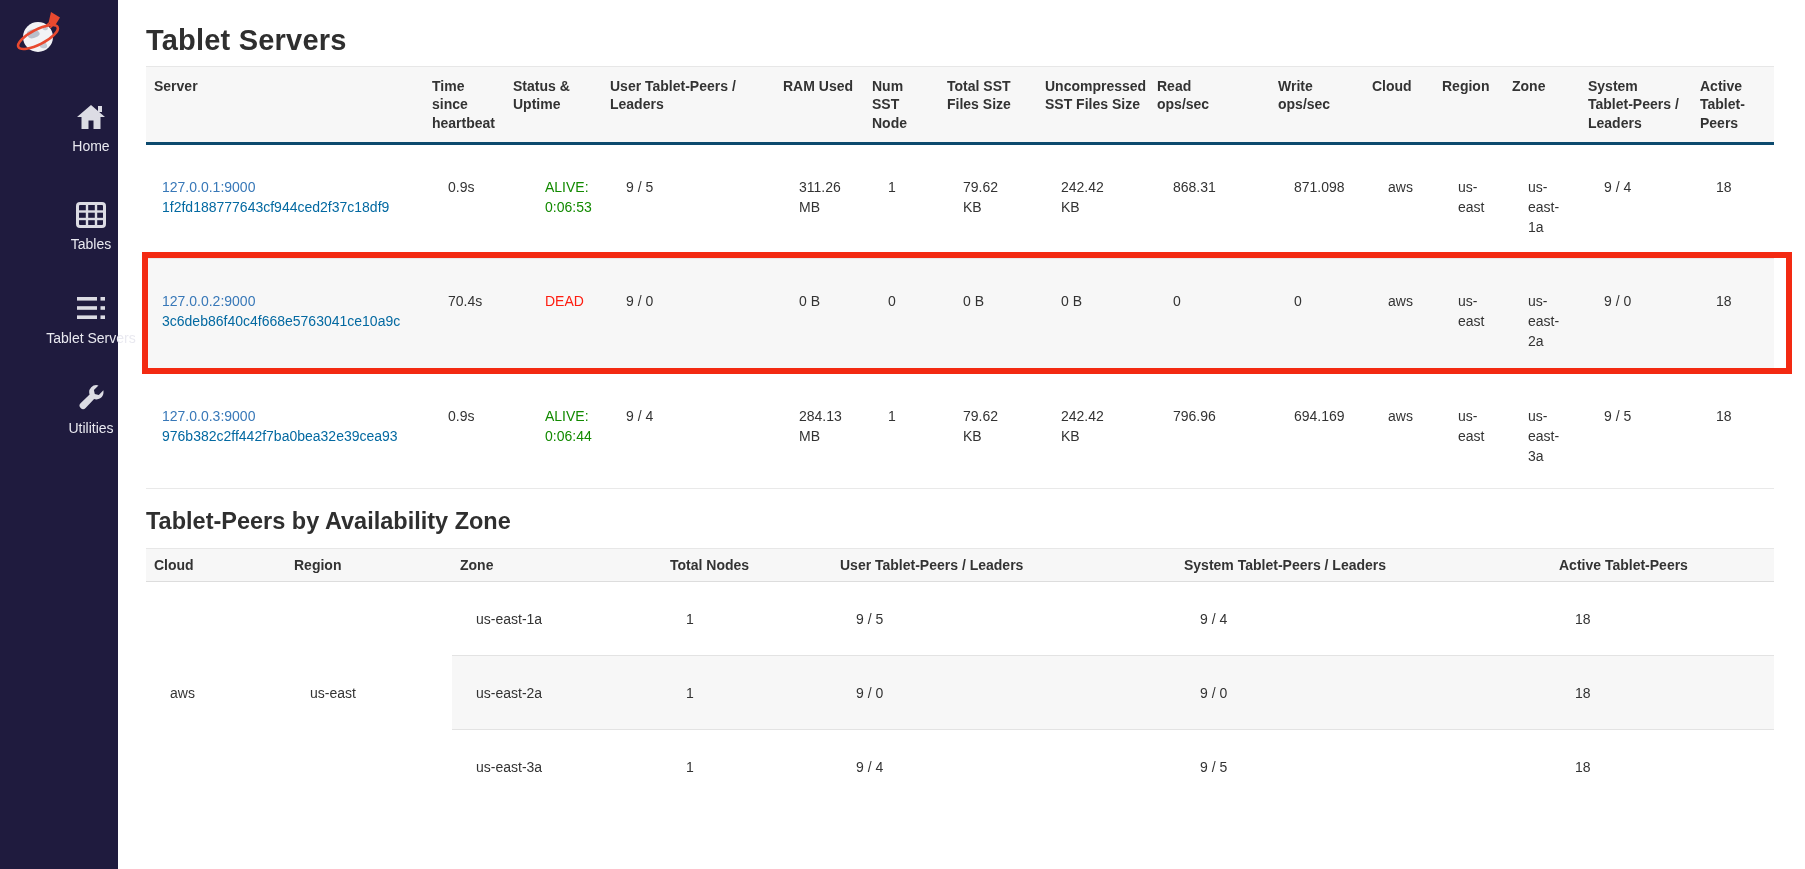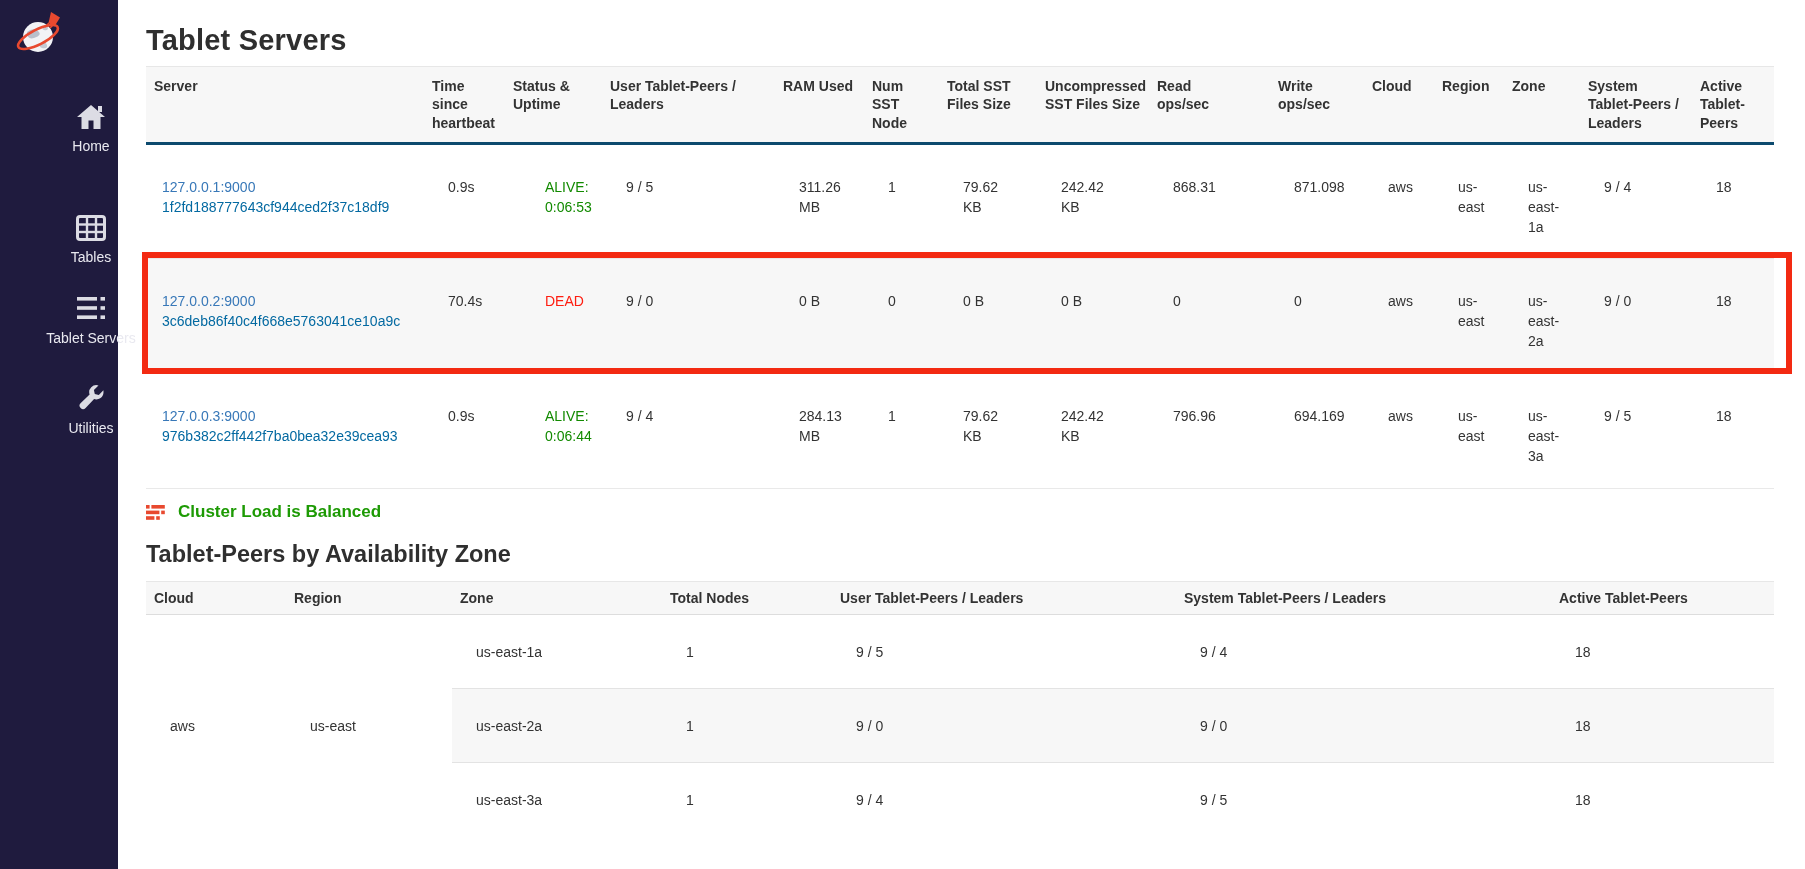--- a/index.html
+++ b/index.html
@@ -19,21 +19,21 @@
     z-index: 2;
   }
   .logo-wrap { position: absolute; top: 8px; left: 13px; width: 54px; height: 54px; cursor: pointer; }
   .nav-item {
     position: absolute; left: 0; width: 118px;
     display: flex; flex-direction: column; align-items: center;
     color: #e9e9f0; font-size: 14px; cursor: pointer; text-align: center; margin-left: 32px;
   }
   .nav-item .nico { height: 30px; display: flex; align-items: center; justify-content: center; margin-bottom: 6px; }
   .nav-home   { top: 102px; }
-  .nav-tables { top: 213px; align-items: center; }
+  .nav-tables { top: 200px; align-items: center; }
   .nav-tservers { top: 294px; }
   .nav-utils  { top: 384px; }
 
   
   .main { position: absolute; left: 118px; top: 0; width: 1687px; height: 869px; padding-left: 28px; }
   h1.page-title { margin-top: 24px; font-size: 29px; font-weight: bold; color: #2f2f2f; letter-spacing: 0.2px; }
 
   table { border-collapse: collapse; table-layout: fixed; font-size: 14px; color: #333; }
   .t1 { width: 1628px; margin-top: 9px; border-bottom: 1px solid #e9e9e9; }
   .t1 thead th {
@@ -264,33 +264,20 @@
         <td>aws</td>
         <td class="wrap30"><span>us-east</span></td>
         <td class="wrap36"><span>us-east-3a</span></td>
         <td>9 / 5</td>
         <td>18</td>
       </tr>
     </tbody>
   </table>
 
 
-  <div class="balance-row">
-    <span>
-      <svg width="19" height="15" viewBox="0 0 19 15">
-        <rect x="0" y="0" width="3.6" height="3.6" fill="#e8492f"></rect>
-        <rect x="5.4" y="0" width="13.4" height="3.6" fill="#e8492f"></rect>
-        <rect x="0" y="5.6" width="13.4" height="3.6" fill="#e8492f"></rect>
-        <rect x="15.2" y="5.6" width="3.6" height="3.6" fill="#e8492f"></rect>
-        <rect x="0" y="11.2" width="8.4" height="3.6" fill="#e8492f"></rect>
-        <rect x="10.2" y="11.2" width="3.6" height="3.6" fill="#e8492f"></rect>
-      </svg>
-    </span>
-    <span class="balance-text">Cluster Load is Balanced</span>
-  </div>
 
   <h2 class="section-title">Tablet-Peers by Availability Zone</h2>
 
   <table class="t2">
     <colgroup>
       <col style="width:140px">
         <col style="width:166px">
         <col style="width:210px">
         <col style="width:170px">
       <col style="width:344px">

